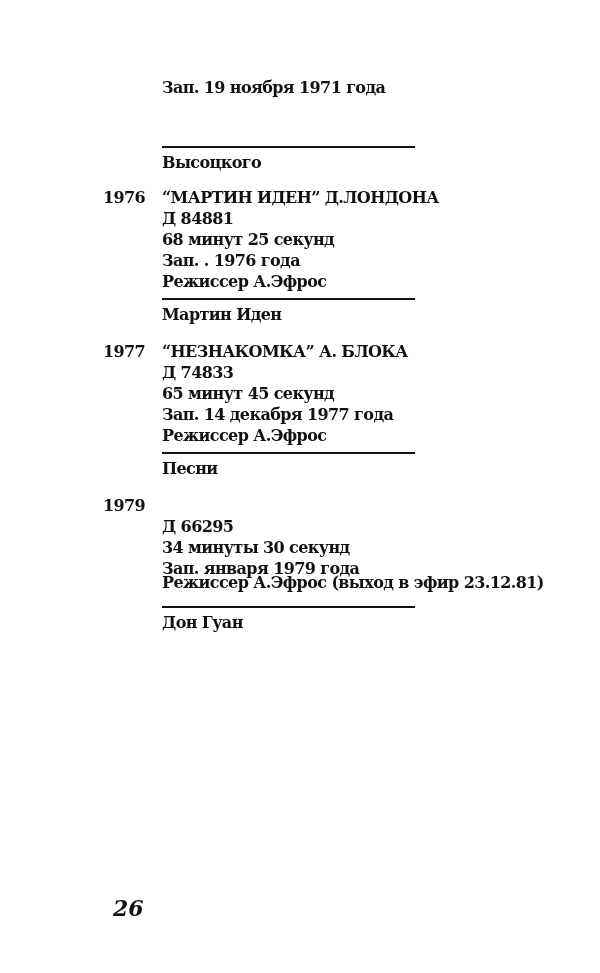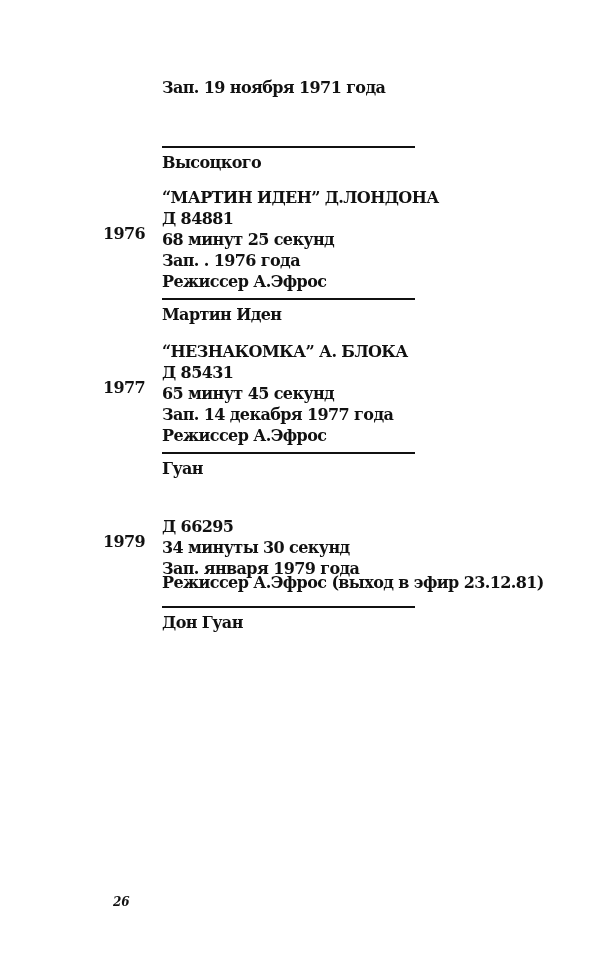--- a/index.html
+++ b/index.html
@@ -1,23 +1,23 @@
 <!DOCTYPE html>
 <html><head>
   <meta charset="utf-8">
   <style>
     html, body { margin: 0; padding: 0; background: #ffffff; }
     body { width: 600px; height: 973px; position: relative; overflow: hidden;
       font-family: "DejaVu Serif", "Liberation Serif", serif; color: #111; }
     .page { position: absolute; left: 0; top: 0; width: 501px; height: 973px; }
     .line { position: absolute; font-size: 16px; font-weight: bold; letter-spacing: -0.6px; white-space: nowrap; line-height: 20px; }
-    .year { left: 103px; margin-top: 36px; }
+    .year { left: 103px; }
     .txt { left: 162px; }
     .rule { position: absolute; left: 162px; width: 253px; height: 2px; background: #111; }
-    .pagenum { position: absolute; left: 113px; top: 895px; font-size: 12px; font-weight: bold; font-style: italic; }
+    .pagenum { position: absolute; left: 113px; top: 895px; font-size: 22px; font-weight: bold; font-style: italic; }
   </style>
 </head>
 <body>
 
 <div class="page">
 
   <div class="line txt" style="top:78px">Зап. 19 ноября 1971 года</div>
   <div class="rule" style="top:146px"></div>
   <div class="line txt" style="top:153px">Высоцкого</div>
 
@@ -25,26 +25,26 @@
   <div class="line txt" style="top:188px">“МАРТИН ИДЕН” Д.ЛОНДОНА</div>
   <div class="line txt" style="top:209px">Д 84881</div>
   <div class="line txt" style="top:230px">68  минут  25 секунд</div>
   <div class="line txt" style="top:251px">Зап. . 1976 года</div>
   <div class="line txt" style="top:272px">Режиссер А.Эфрос</div>
   <div class="rule" style="top:298px"></div>
   <div class="line txt" style="top:305px">Мартин Иден</div>
 
   <div class="line year" style="top:342px">1977</div>
   <div class="line txt" style="top:342px">“НЕЗНАКОМКА” А. БЛОКА</div>
-  <div class="line txt" style="top:363px">Д 85431</div>
+  <div class="line txt" style="top:363px">Д 74833</div>
   <div class="line txt" style="top:384px">65 минут 45 секунд</div>
   <div class="line txt" style="top:405px">Зап. 14 декабря 1977 года</div>
   <div class="line txt" style="top:426px">Режиссер А.Эфрос</div>
   <div class="rule" style="top:452px"></div>
-  <div class="line txt" style="top:459px">Гуан</div>
+  <div class="line txt" style="top:459px">Песни</div>
 
   <div class="line year" style="top:496px">1979</div>
   <div class="line txt" style="top:517px">Д 66295</div>
   <div class="line txt" style="top:538px">34 минуты 30 секунд</div>
   <div class="line txt" style="top:559px">Зап. января 1979 года</div>
   <div class="line txt" style="top:573px">Режиссер А.Эфрос (выход в эфир 23.12.81)</div>
   <div class="rule" style="top:606px"></div>
   <div class="line txt" style="top:613px">Дон Гуан</div>
 
   <div class="pagenum">26</div>

